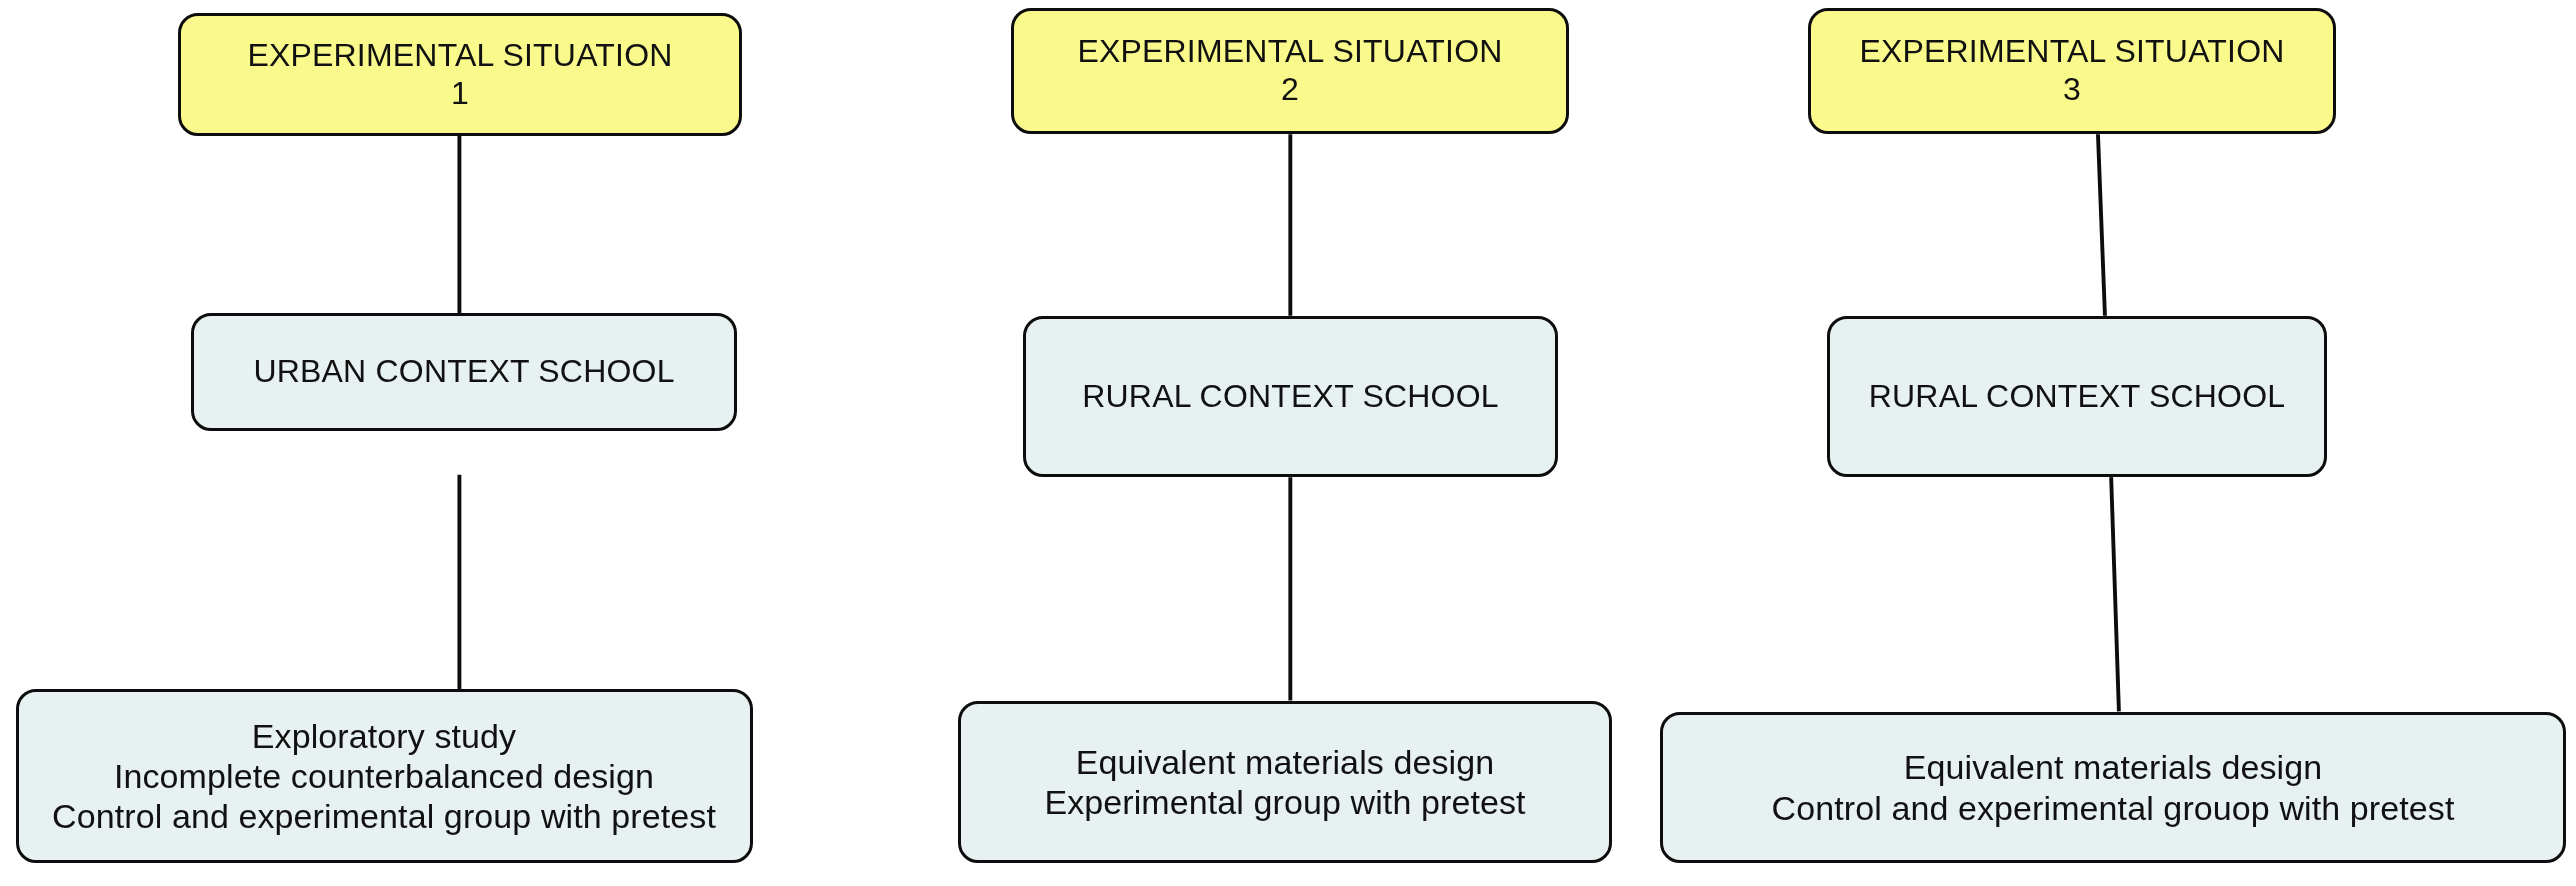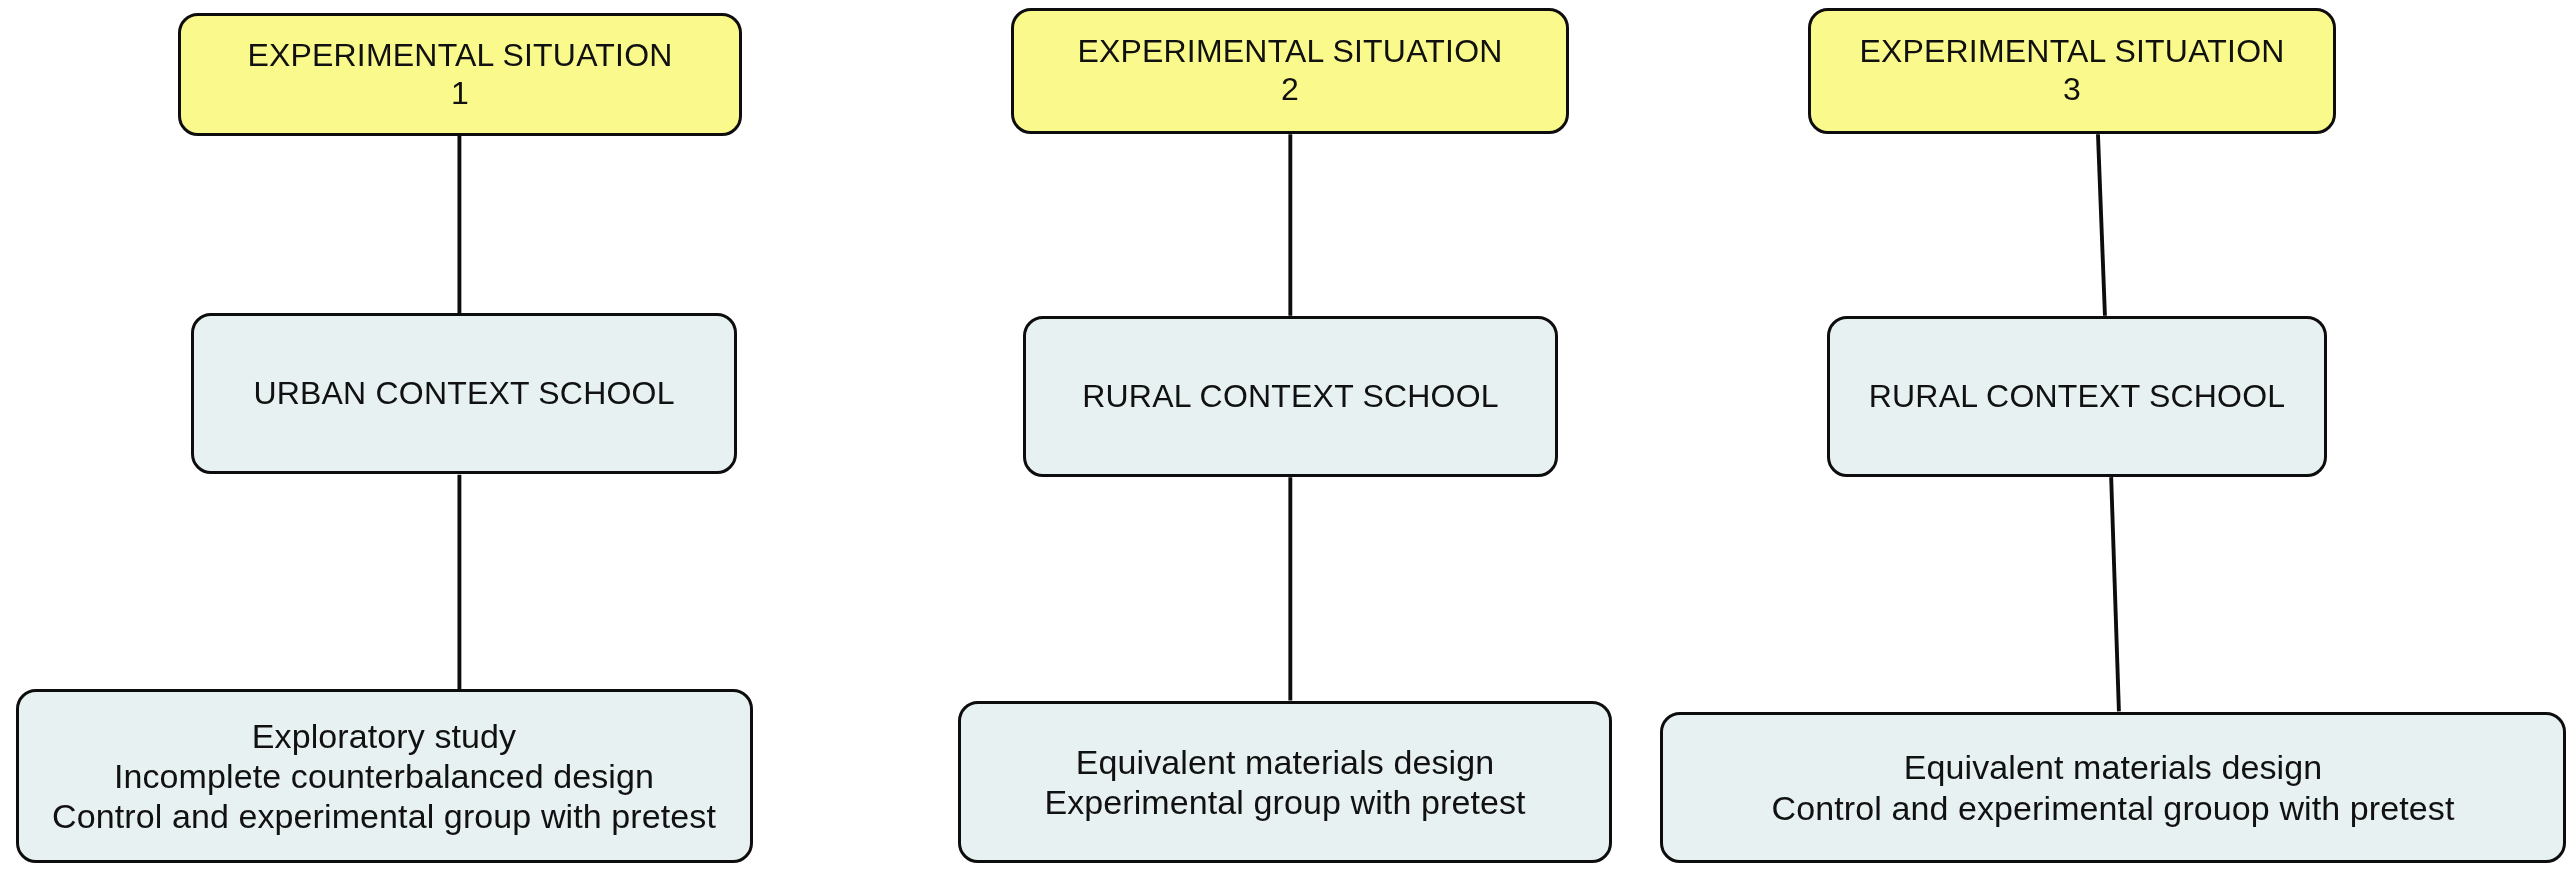--- a/index.html
+++ b/index.html
@@ -50,21 +50,21 @@
     font-size: 32px;
     letter-spacing: 0.2px;
   }
   .node.design {
     background: #e7f1f2;
     font-size: 34px;
     letter-spacing: 0.1px;
   }
   
   #n1-situation { left: 178px; top: 13px;  width: 564px; height: 123px; }
-  #n1-school    { left: 191px; top: 313px; width: 546px; height: 161px; }
+  #n1-school    { left: 191px; top: 313px; width: 546px; height: 118px; }
   #n1-design    { left: 15.5px;  top: 689px; width: 737px; height: 174px; }
   
   #n2-situation { left: 1011px; top: 7.8px;  width: 558px; height: 126px; }
   #n2-school    { left: 1023px; top: 316px; width: 535px; height: 161px; }
   #n2-design    { left: 958px; top: 701px; width: 654px; height: 162px; }
   
   #n3-situation { left: 1808px; top: 7.8px;  width: 528px; height: 126px; }
   #n3-school    { left: 1827px; top: 316px; width: 500px; height: 161px; }
   #n3-design    { left: 1660px; top: 712px; width: 906px; height: 151px; }
 </style>

